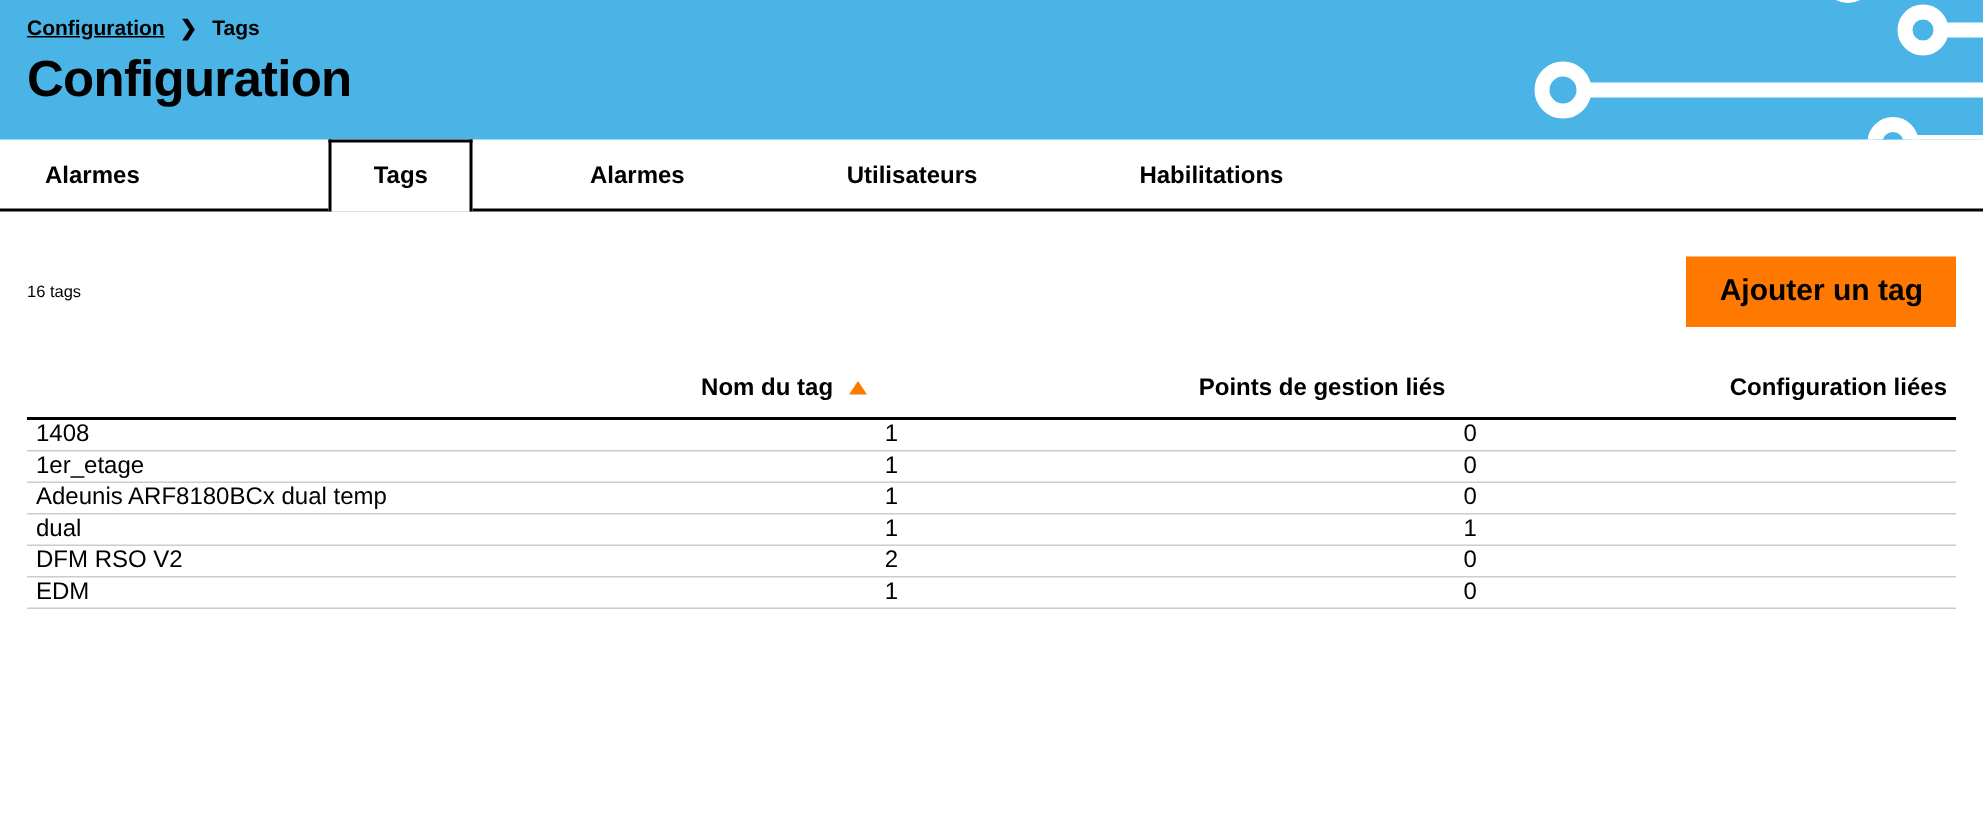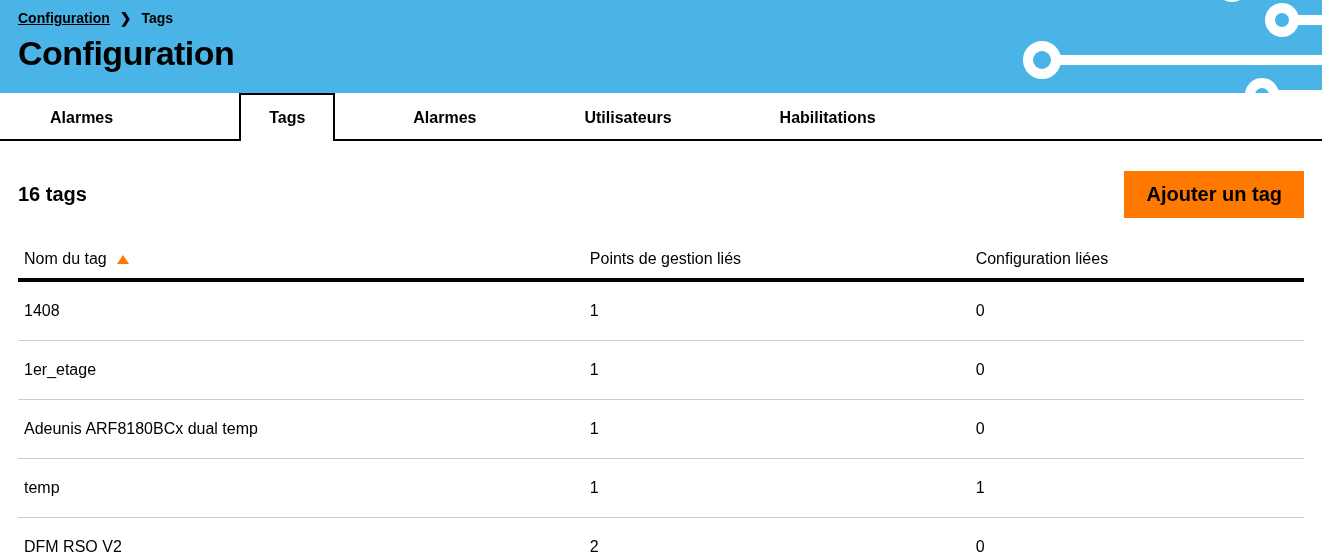--- a/index.html
+++ b/index.html
@@ -33,21 +33,20 @@
     .page-title {
       font-size: 34px;
       font-weight: 800;
       letter-spacing: -0.5px;
     }
     
     .tabs-row {
       display: flex;
       align-items: flex-end;
       border-bottom: 2px solid #000;
-      padding-left: 20px;
       background: #fff;
       margin-top: 0;
     }
     .tab {
       padding: 14px 28px;
       font-size: 16px;
       font-weight: 700;
       cursor: pointer;
       border: 2px solid transparent;
       border-bottom: none;
@@ -69,45 +68,45 @@
     
     .content {
       padding: 30px 18px 0 18px;
     }
     .content-top {
       display: flex;
       justify-content: space-between;
       align-items: center;
       margin-bottom: 22px;
     }
-    .count-label { font-size: 20px; font-weight: 700; }
+    .count-label { font-size: 11px; font-weight: 400; }
     .btn-primary {
       background: #ff7900;
       color: #000;
       border: none;
       font-weight: 700;
       font-size: 20px;
       padding: 12px 22px;
       cursor: pointer;
     }
     
     table {
       width: 100%;
       border-collapse: collapse;
     }
     thead th {
-      text-align: left;
+      text-align: right;
       font-size: 16px;
-      font-weight: 400;
+      font-weight: 700;
       padding: 10px 6px;
-      border-bottom: 4px solid #000000;
+      border-bottom: 2px solid #000000;
     }
     tbody td {
       font-size: 16px;
-      padding: 20px 6px;
+      padding: 1px 6px;
       border-bottom: 1px solid #ccc;
     }
     .col-name   { width: 44%; }
     .col-points { width: 30%; }
     .col-hab    { width: 26%; }
     .sort-caret {
       display: inline-block;
       width: 0; height: 0;
       border-left: 6px solid transparent;
       border-right: 6px solid transparent;
@@ -187,21 +186,21 @@
           <td>1er_etage</td>
           <td>1</td>
           <td>0</td>
         </tr>
         <tr>
           <td>Adeunis ARF8180BCx dual temp</td>
           <td>1</td>
           <td>0</td>
         </tr>
         <tr>
-          <td>temp</td>
+          <td>dual</td>
           <td>1</td>
           <td>1</td>
         </tr>
         <tr>
           <td>DFM RSO V2</td>
           <td>2</td>
           <td>0</td>
         </tr>
         <tr>
           <td>EDM</td>

